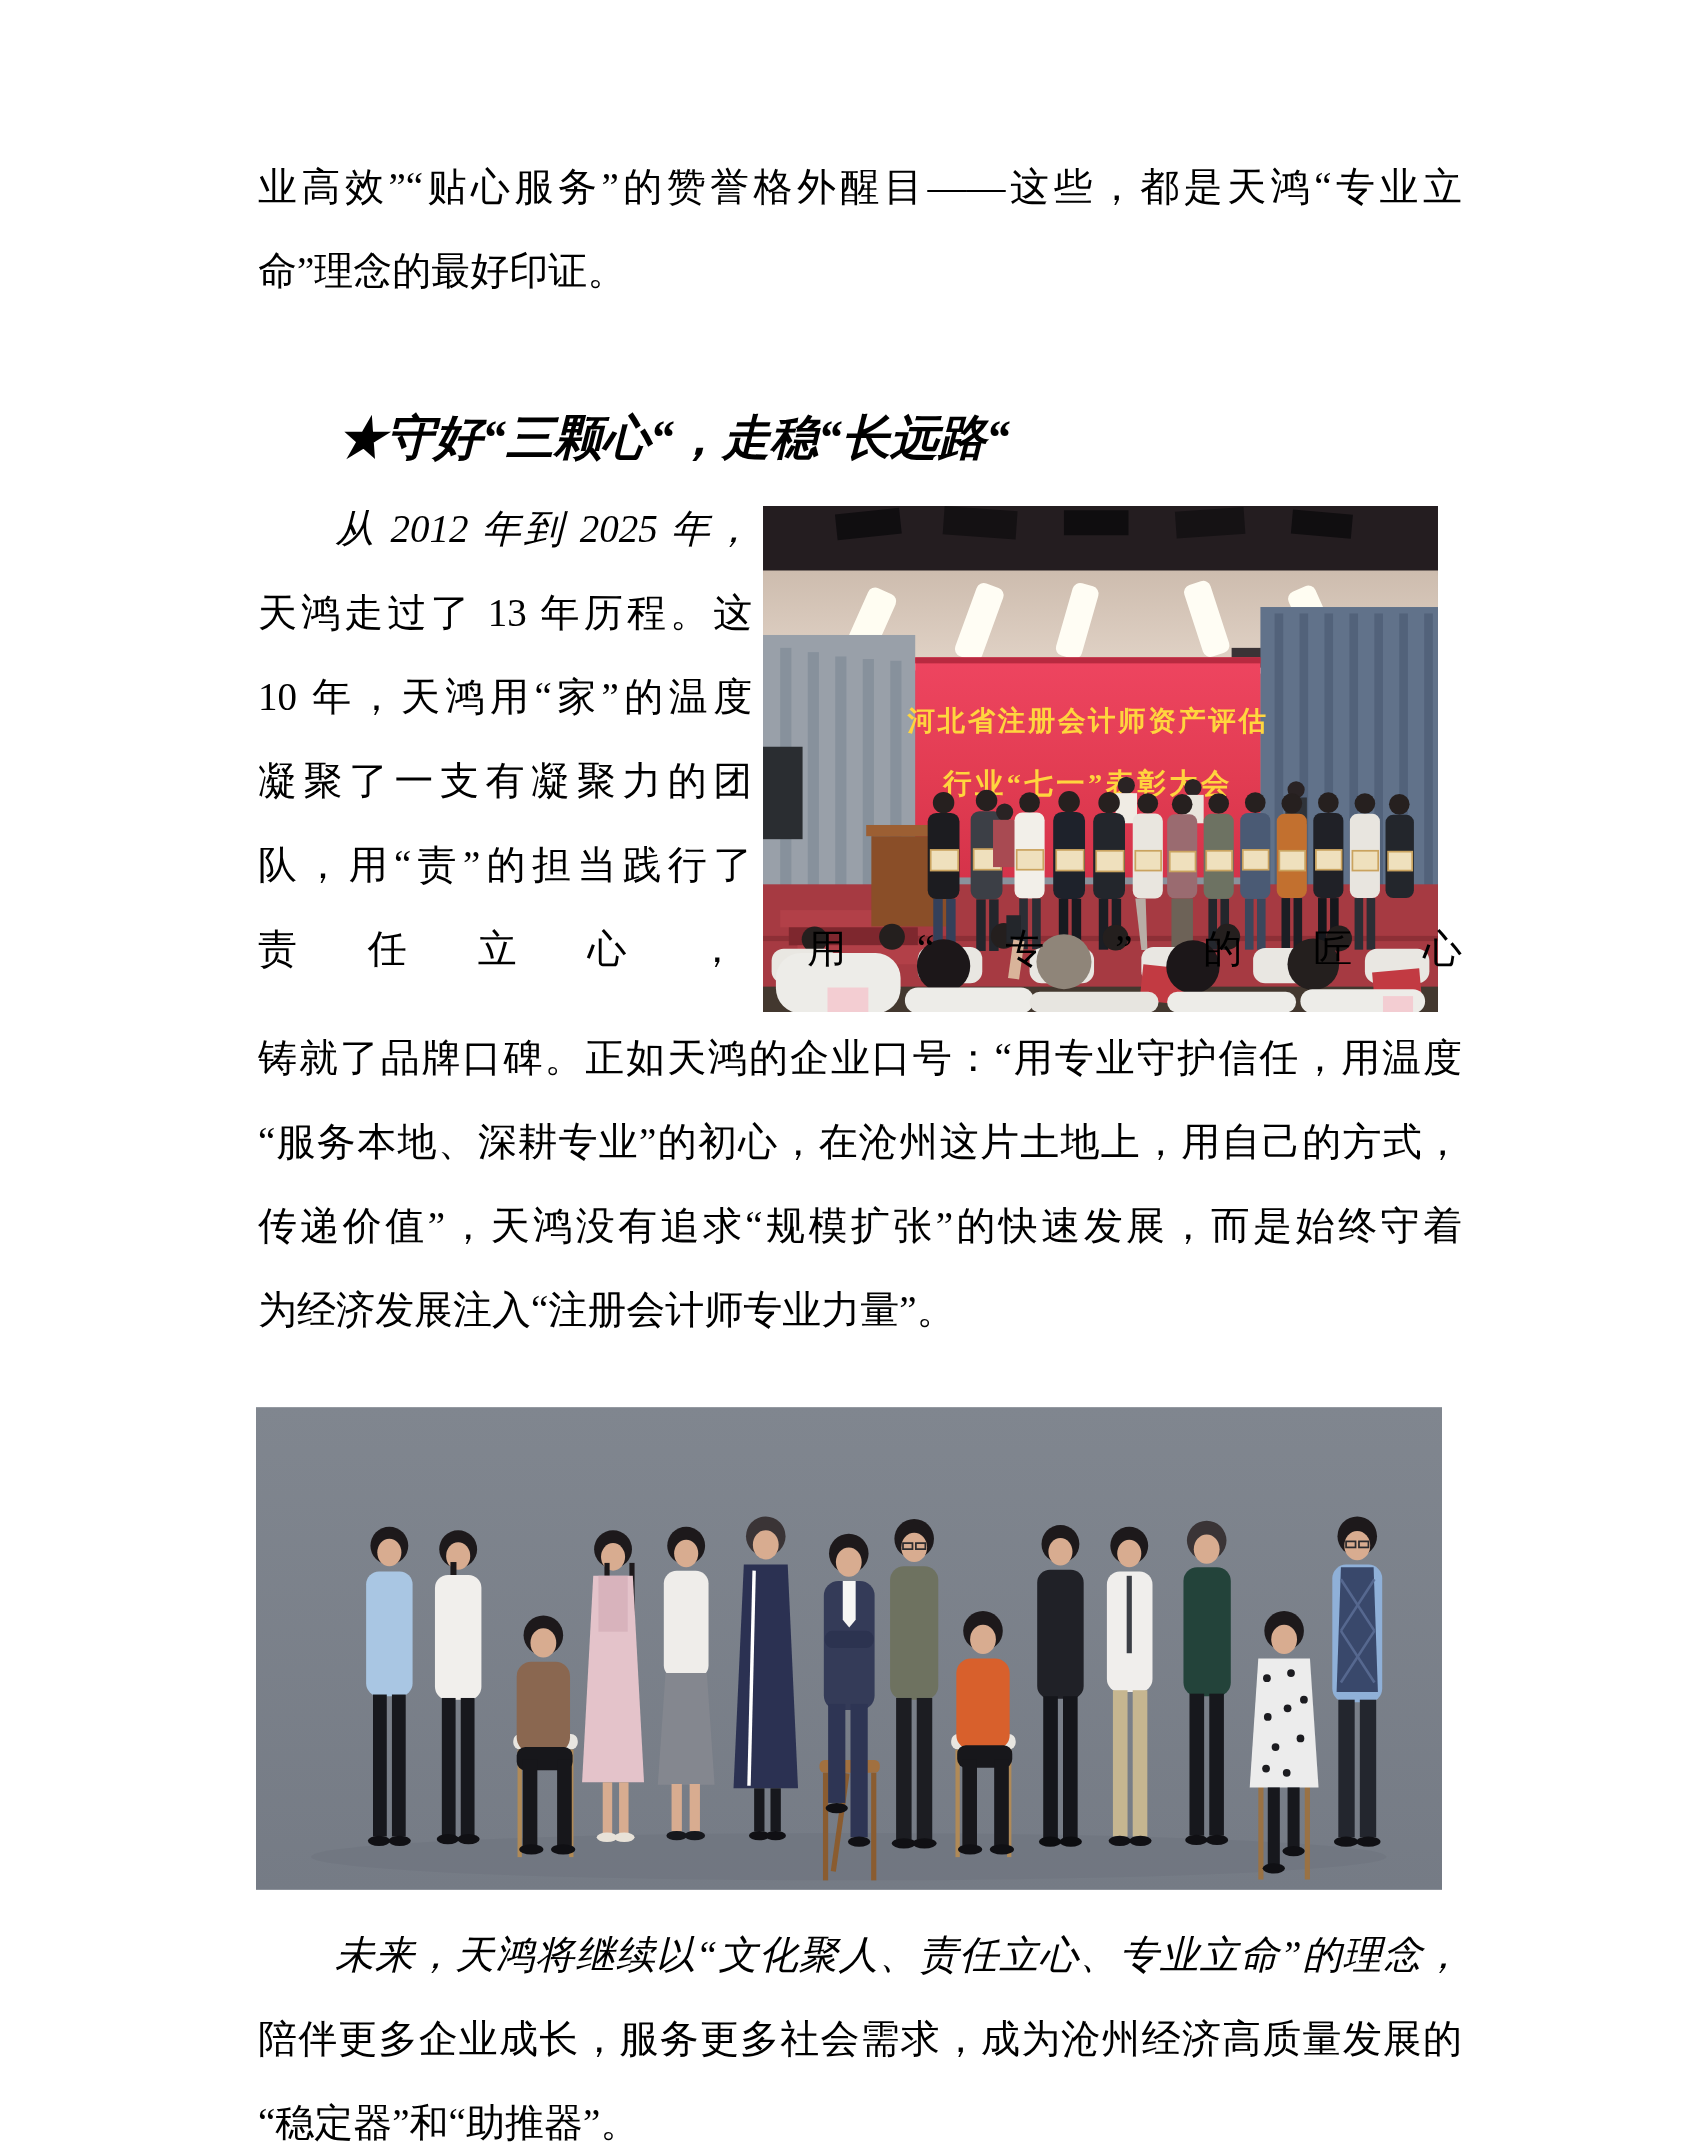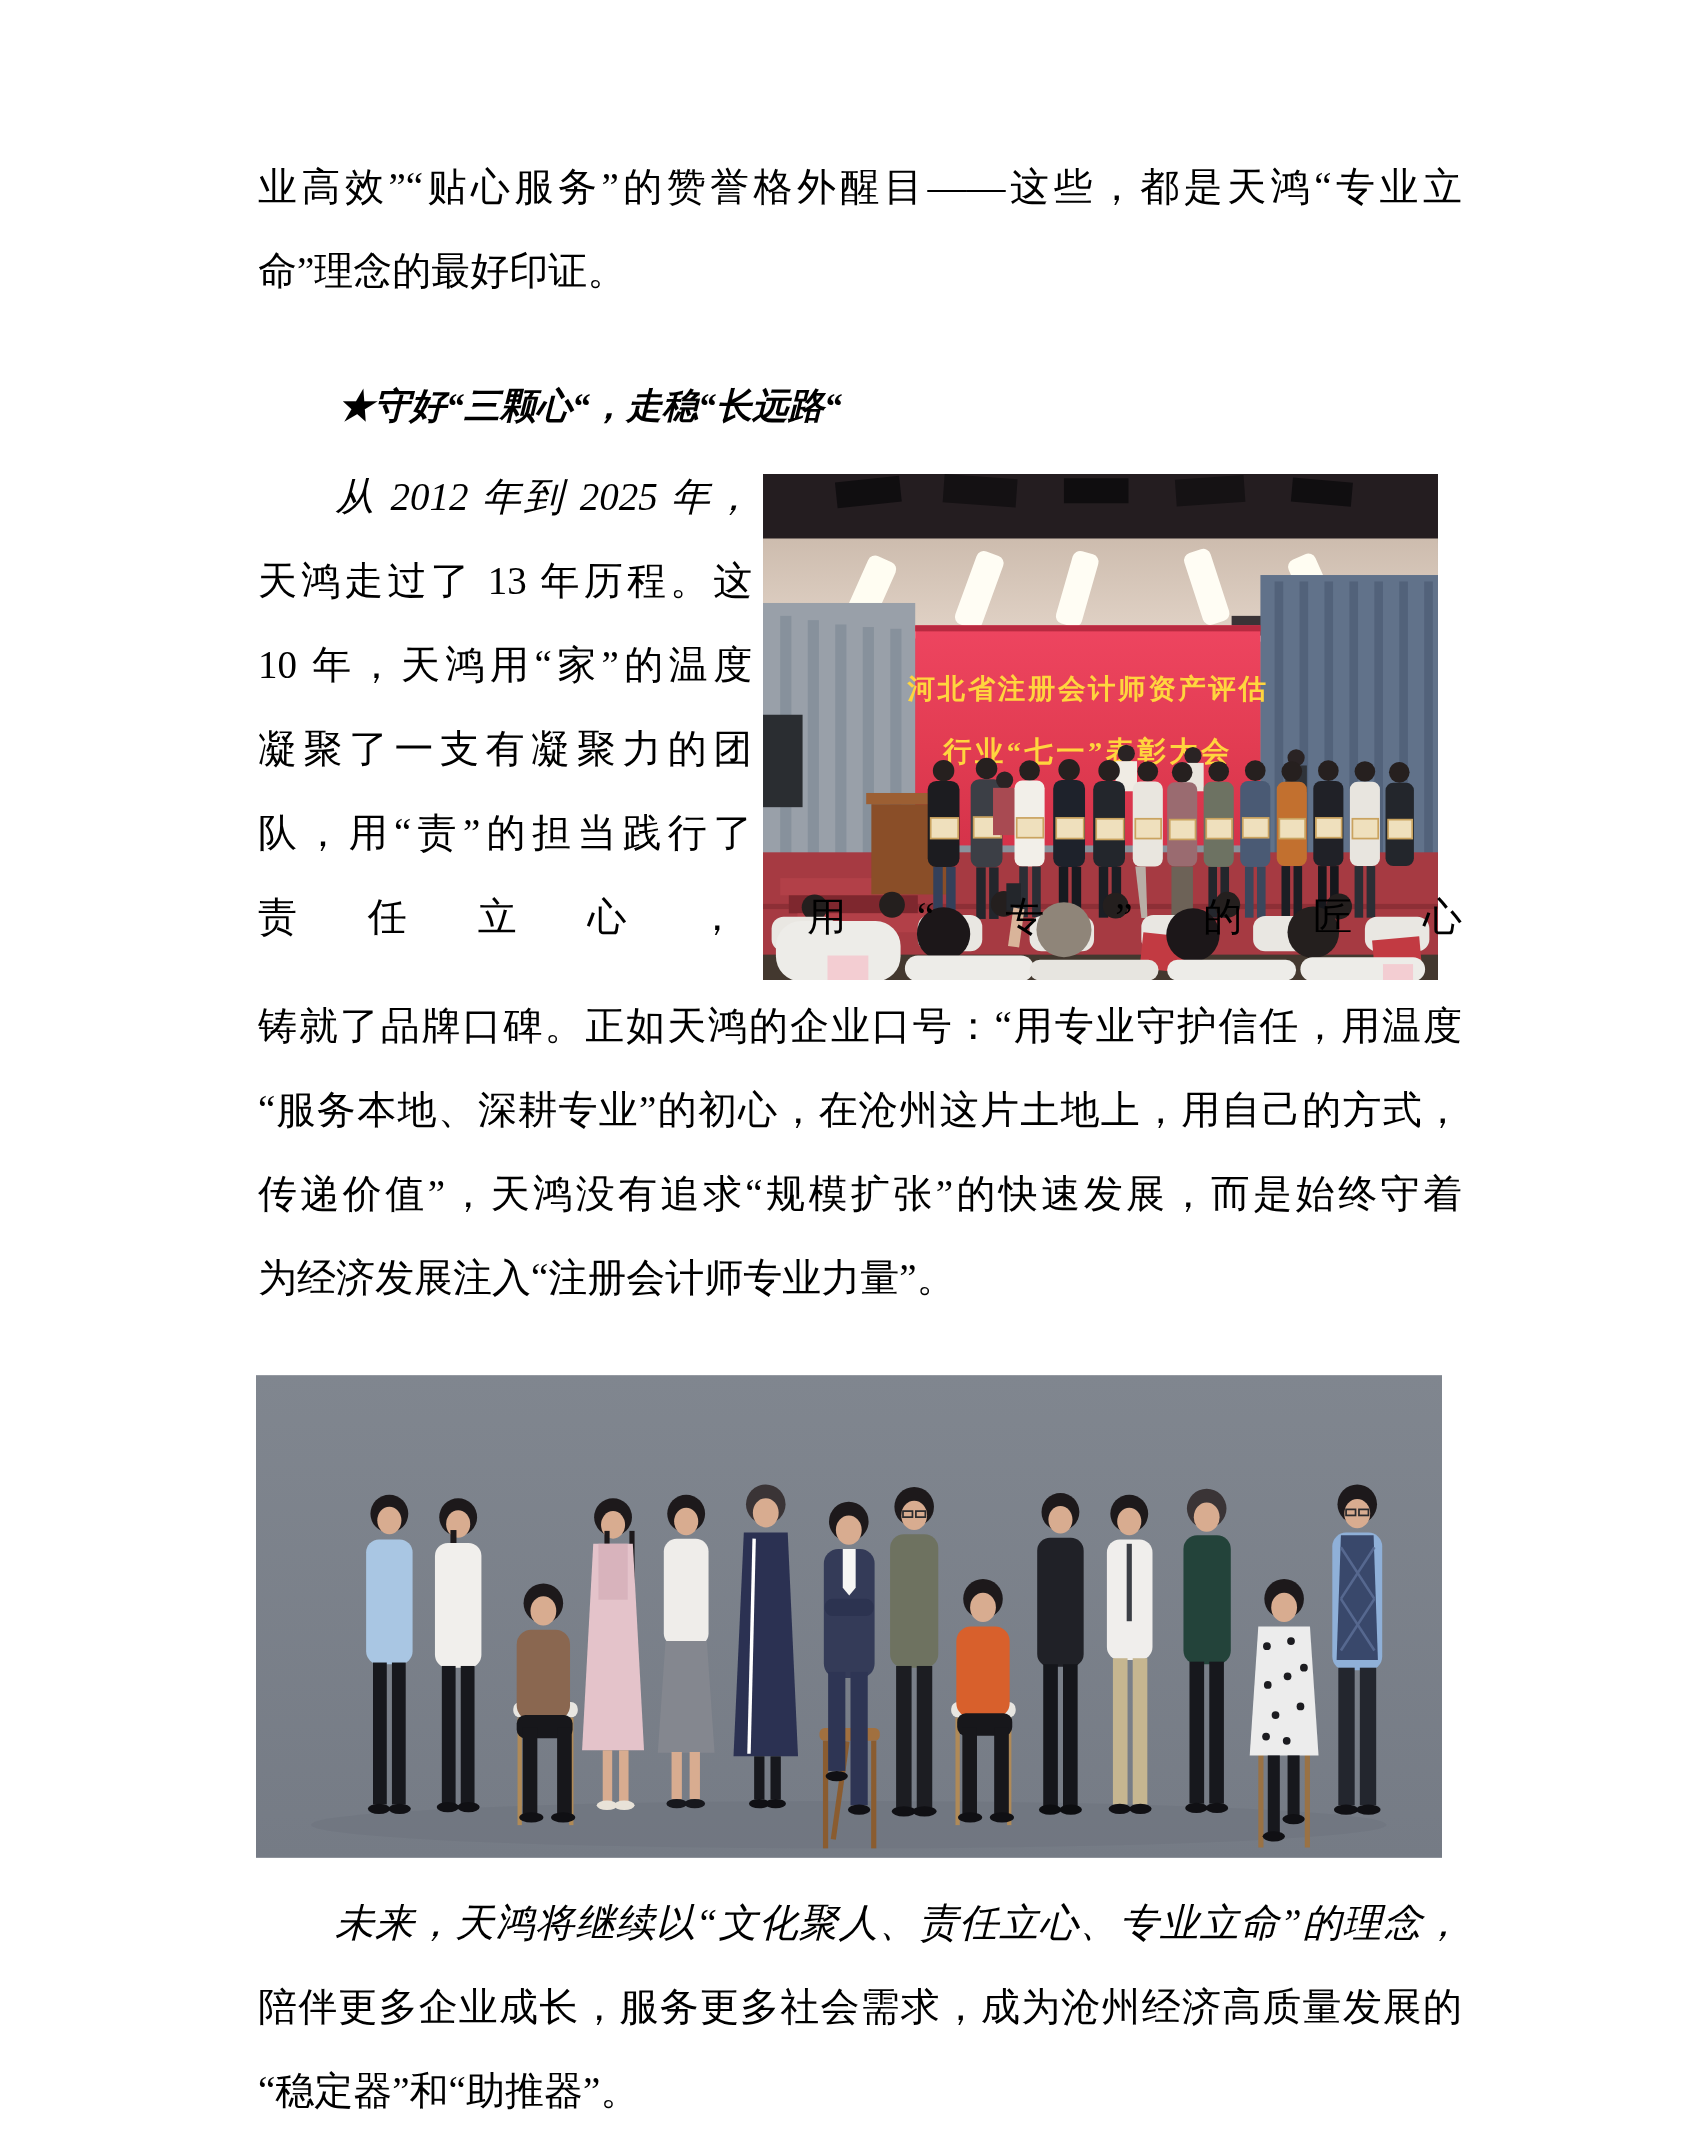--- a/index.html
+++ b/index.html
@@ -10,21 +10,21 @@
   }
   .content{padding:0 245px 0 258px;width:1204px;}
   .line{
     font-size:39px;line-height:84px;height:84px;overflow:hidden;
     text-align:justify;text-align-last:justify;
   }
   .line.last{text-align:center;text-align-last:left;}
   .indent{text-indent:77px;font-style:italic;}
   .para1{margin-top:145px;}
   .heading{
-    margin-top:67px;font-size:36px;line-height:52px;height:52px;
+    margin-top:99px;font-size:48px;line-height:52px;height:52px;
     font-weight:bold;font-style:italic;text-indent:80px;white-space:nowrap;
   }
   .para2{margin-top:23px;}
   .gap-before{margin-top:25px;}
   .conf-figure{
     float:right;width:675px;height:356px;margin:18.5px 24px 8.6px 10.8px;
     padding:0;display:block;
   }
   .team-figure{
     margin:55px 0 0 -2.2px;width:1186px;height:483px;display:block;clear:both;

